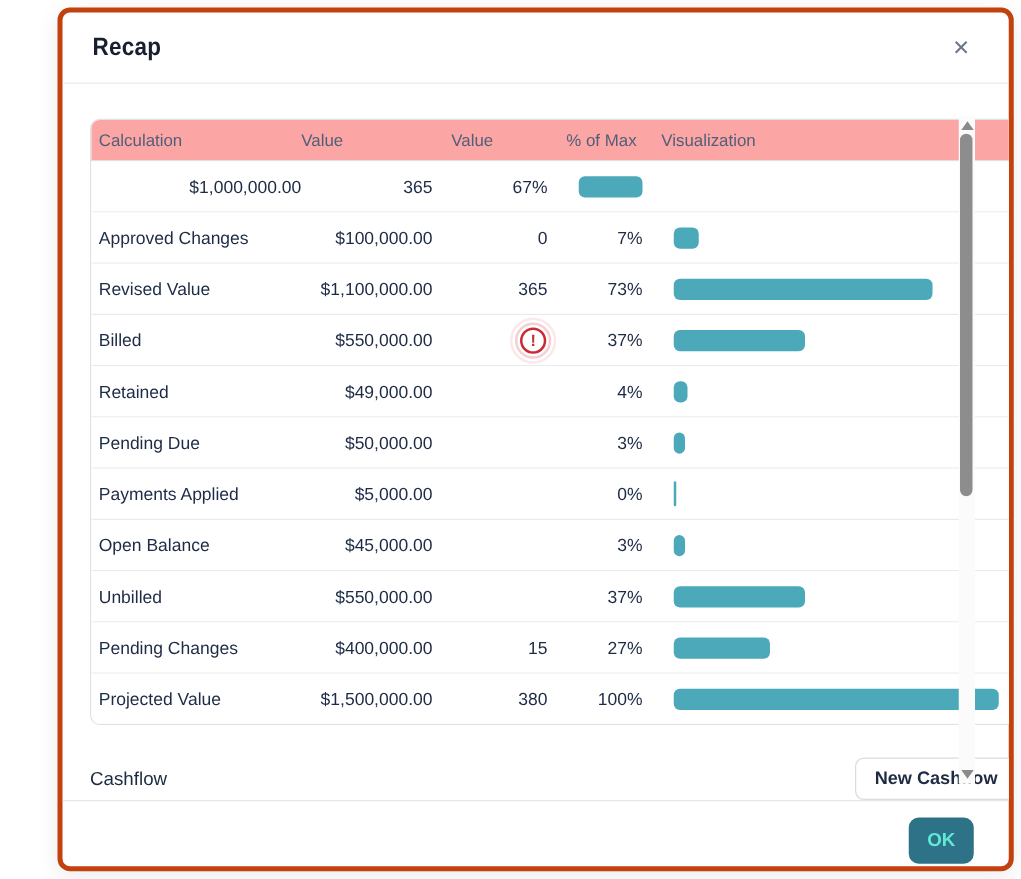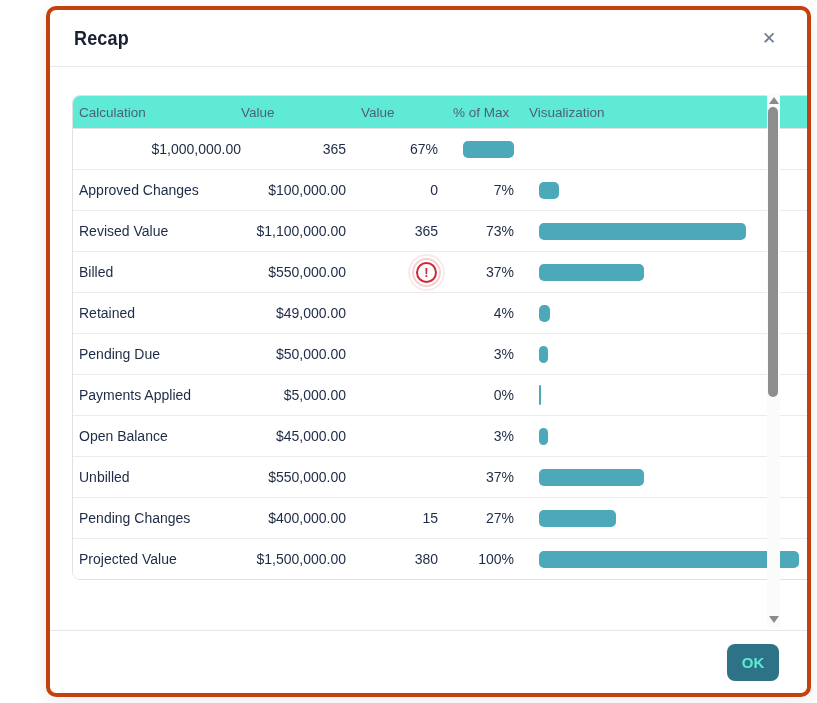--- a/index.html
+++ b/index.html
@@ -61,21 +61,21 @@
     border-radius: 8px;
     overflow: hidden;
     background: #fff;
     box-sizing: border-box;
   }
   .thead {
     display: grid;
     grid-template-columns: 168px 105px 92px 76px 1fr;
     align-items: center;
     height: 32px;
-    background: #5eead4;
+    background: #fca5a5;
     border-bottom: 1px solid #dfe1e6;
     color: #505f79;
     font-size: 13.5px;
   }
   .thead .h-calc { padding-left: 6px; }
   .thead .h-days, .thead .h-pct, .thead .h-viz { padding-left: 15px; }
   .trow {
     display: grid;
     grid-template-columns: 168px 105px 92px 76px 1fr;
     align-items: center;
@@ -320,20 +320,24 @@
             <div class="cell c-val">$1,500,000.00</div>
             <div class="cell c-days">380</div>
             <div class="cell c-pct">100%</div>
             <div class="cell c-viz">
               <div class="bar" style="width: 260px;"></div>
             </div>
           </div>
         </div>
     </div>
 
+    <div class="cashflow-row">
+      <span class="cashflow-label">Cashflow</span>
+      <button class="new-cashflow-btn">New Cashflow</button>
+    </div>
 
     <div class="scroll-rail">
       <div class="rail-arrow up"></div>
       <div class="rail-track">
         <div class="rail-thumb"></div>
       </div>
       <div class="rail-arrow down"></div>
     </div>
 
   </div>

